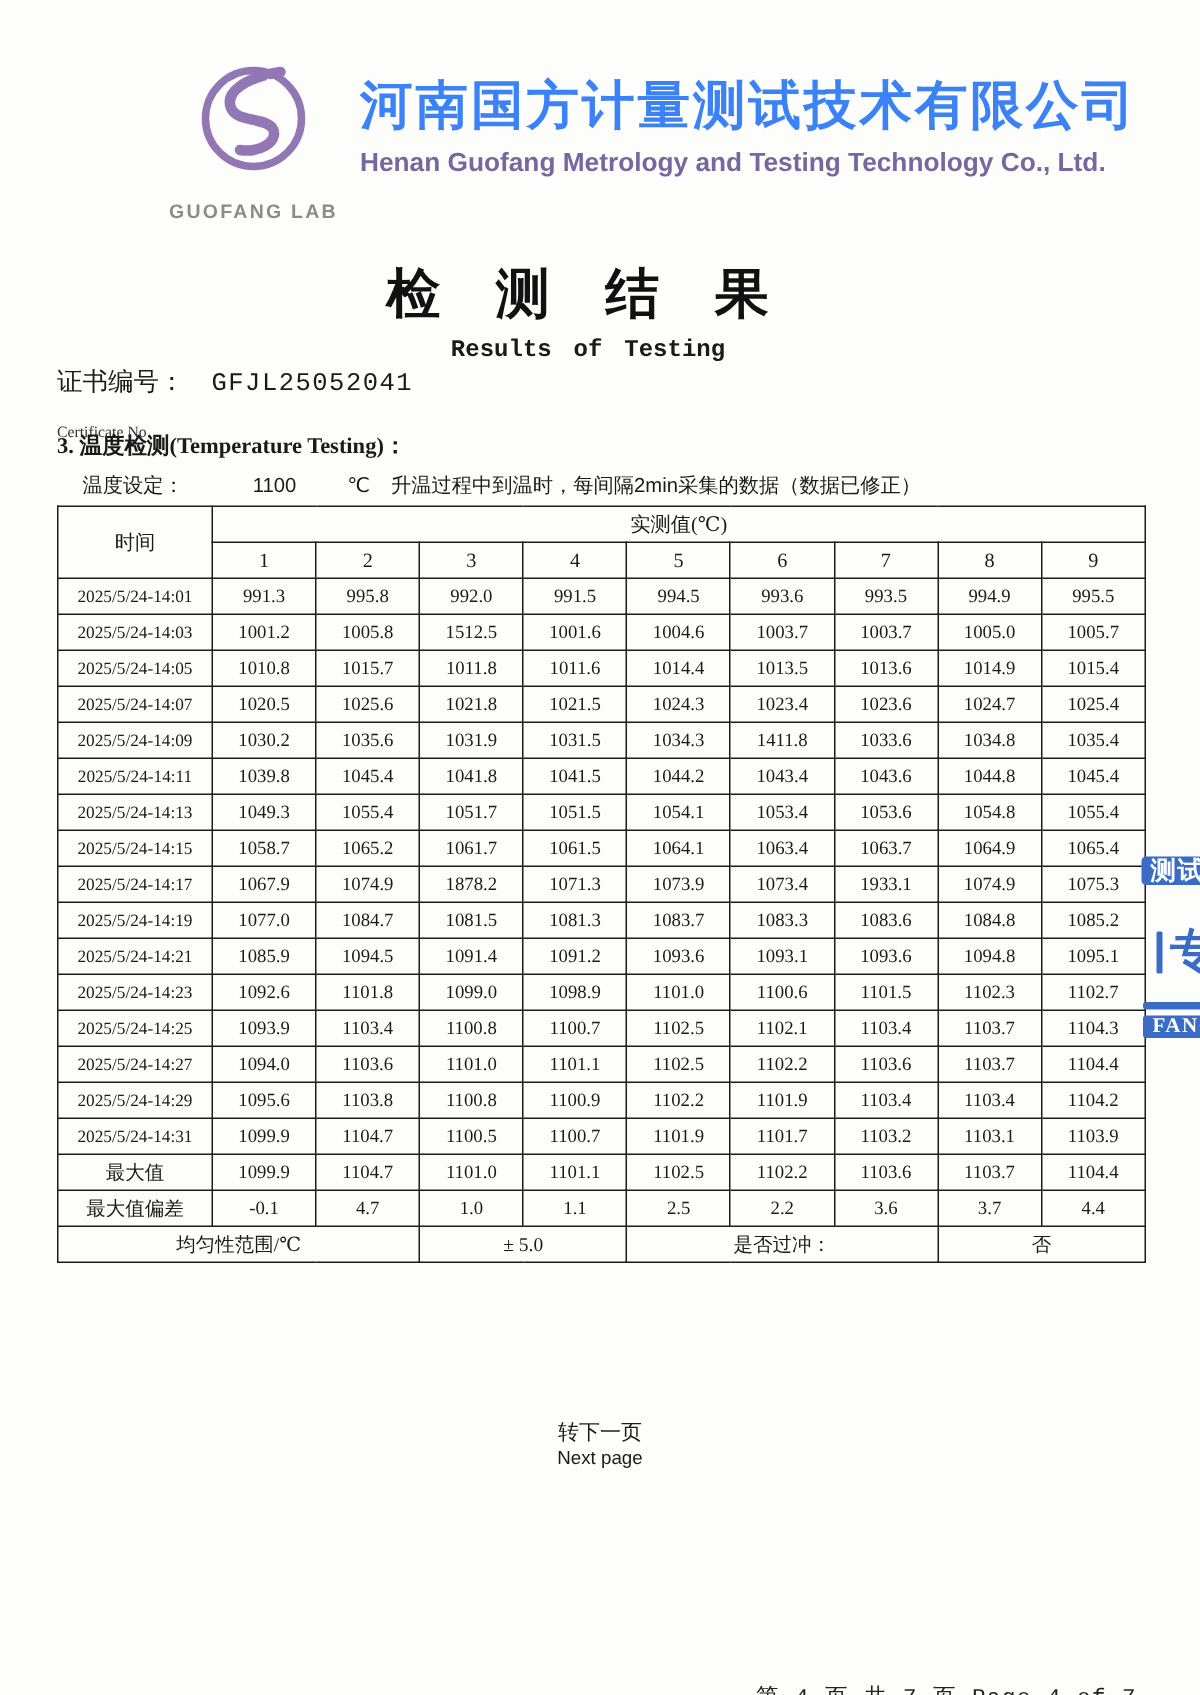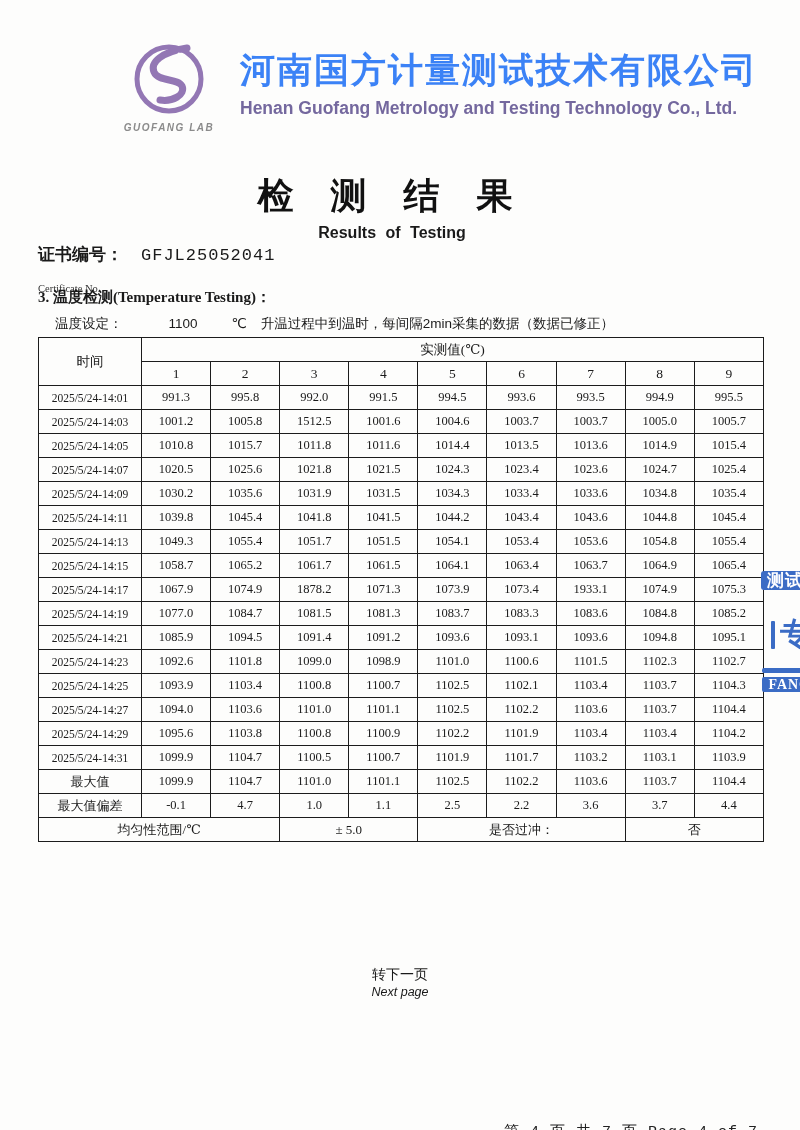--- a/index.html
+++ b/index.html
@@ -9,41 +9,41 @@
     margin:0 auto;
     background:#fdfdfc;
     overflow:hidden;
     font-family:"Liberation Serif","DejaVu Serif",serif;
     color:#1a1a1a;
   }
   
   .letterhead{position:absolute;top:42px;left:108px;right:60px;display:flex;align-items:flex-start;}
   .logo-wrap{width:122px;text-align:center;flex:0 0 auto;}
   .logo-caption{
-    margin-top:2px;font-family:"Liberation Sans","DejaVu Sans",sans-serif;
-    font-size:10px;letter-spacing:1.5px;color:#8b8b8b;font-weight:600;white-space:nowrap;font-style:italic;
+    margin-top:12px;font-family:"Liberation Sans","DejaVu Sans",sans-serif;
+    font-size:13px;letter-spacing:1.5px;color:#8b8b8b;font-weight:600;white-space:nowrap;
   }
   .company-names{margin-left:10px;flex:1;}
   .company-cn{
     font-size:35px;line-height:1.2;letter-spacing:2px;color:#3b82f6;
     font-weight:600;white-space:nowrap;margin-top:8px;
     font-family:"Liberation Serif","DejaVu Serif",serif;
   }
   .company-en{
     font-size:17.5px;font-weight:700;color:#74689e;margin-top:6px;white-space:nowrap;
     font-family:"Liberation Sans","DejaVu Sans",sans-serif;
   }
   
   .title-block{position:absolute;top:172px;left:0;right:16px;text-align:center;}
   .title-cn{font-size:36px;font-weight:700;letter-spacing:14px;margin:0;color:#111;}
   .title-en{font-size:16px;font-weight:700;margin-top:3px;word-spacing:5px;
-    font-family:Liberation Sans, sans-serif;}
+    font-family:Liberation Mono, monospace;}
   
   .cert-block{position:absolute;top:243px;left:38px;}
-  .cert-label{font-size:17px;font-weight:700;}
+  .cert-label{font-size:17px;font-weight:400;}
   .cert-value{font-family:"Liberation Mono","DejaVu Sans Mono",monospace;font-size:17px;margin-left:18px;letter-spacing:1px;}
   .cert-en{font-size:10.5px;color:#333;margin-top:17px;
     font-family:Liberation Serif, serif;}
   
   .section-heading{position:absolute;top:288px;left:38px;font-size:15px;font-weight:600;
     font-family:Liberation Serif, serif;}
   .param-line{position:absolute;top:315px;left:55px;font-size:13.5px;
     font-family:"Liberation Sans","DejaVu Sans",sans-serif;}
   .param-line .pv{margin-left:46px;}
   .param-line .pu{margin-left:34px;}
@@ -54,23 +54,23 @@
     border-collapse:collapse;table-layout:fixed;width:725px;
   }
   table.meas td{
     border:1.5px solid #1c1c1c;text-align:center;vertical-align:middle;
     height:23px;font-size:12.5px;padding:0 1px;overflow:hidden;white-space:nowrap;
   }
   table.meas td.hdr{font-size:13.5px;}
   table.meas td.time{font-size:11.5px;}
   table.meas td.lbl{font-size:13px;}
   
-  .next-page{position:absolute;top:946px;left:0;right:0;text-align:center;margin-top:20px;}
+  .next-page{position:absolute;top:946px;left:0;right:0;text-align:center;}
   .next-cn{font-size:14px;}
-  .next-en{font-size:12.5px;font-family:"Liberation Sans","DejaVu Sans",sans-serif;margin-top:1px;font-style:italic;}
+  .next-en{font-size:12.5px;font-family:"Liberation Sans","DejaVu Sans",sans-serif;margin-top:1px;}
   
   .stamp{position:absolute;color:#3b6cc5;font-weight:700;}
   .stamp-block{
     background:#3b6cc5;color:#fff;border-radius:3px;
     font-size:17px;line-height:26px;padding:0 3px 0 6px;letter-spacing:1px;
   }
   .stamp-f1{top:568px;right:-6px;}
   .stamp-f2{top:614px;right:-10px;font-size:30px;display:flex;align-items:center;}
   .stamp-f2 .bar{display:inline-block;width:4px;height:28px;background:#3b6cc5;margin-right:5px;border-radius:1px;}
   .stamp-f3{top:668px;right:-14px;}
@@ -188,21 +188,21 @@
           <td>1024.7</td>
           <td>1025.4</td>
         </tr>
         <tr>
           <td class="time">2025/5/24-14:09</td>
           <td>1030.2</td>
           <td>1035.6</td>
           <td>1031.9</td>
           <td>1031.5</td>
           <td>1034.3</td>
-          <td>1033.4</td>
+          <td>1411.8</td>
           <td>1033.6</td>
           <td>1034.8</td>
           <td>1035.4</td>
         </tr>
         <tr>
           <td class="time">2025/5/24-14:11</td>
           <td>1039.8</td>
           <td>1045.4</td>
           <td>1041.8</td>
           <td>1041.5</td>

